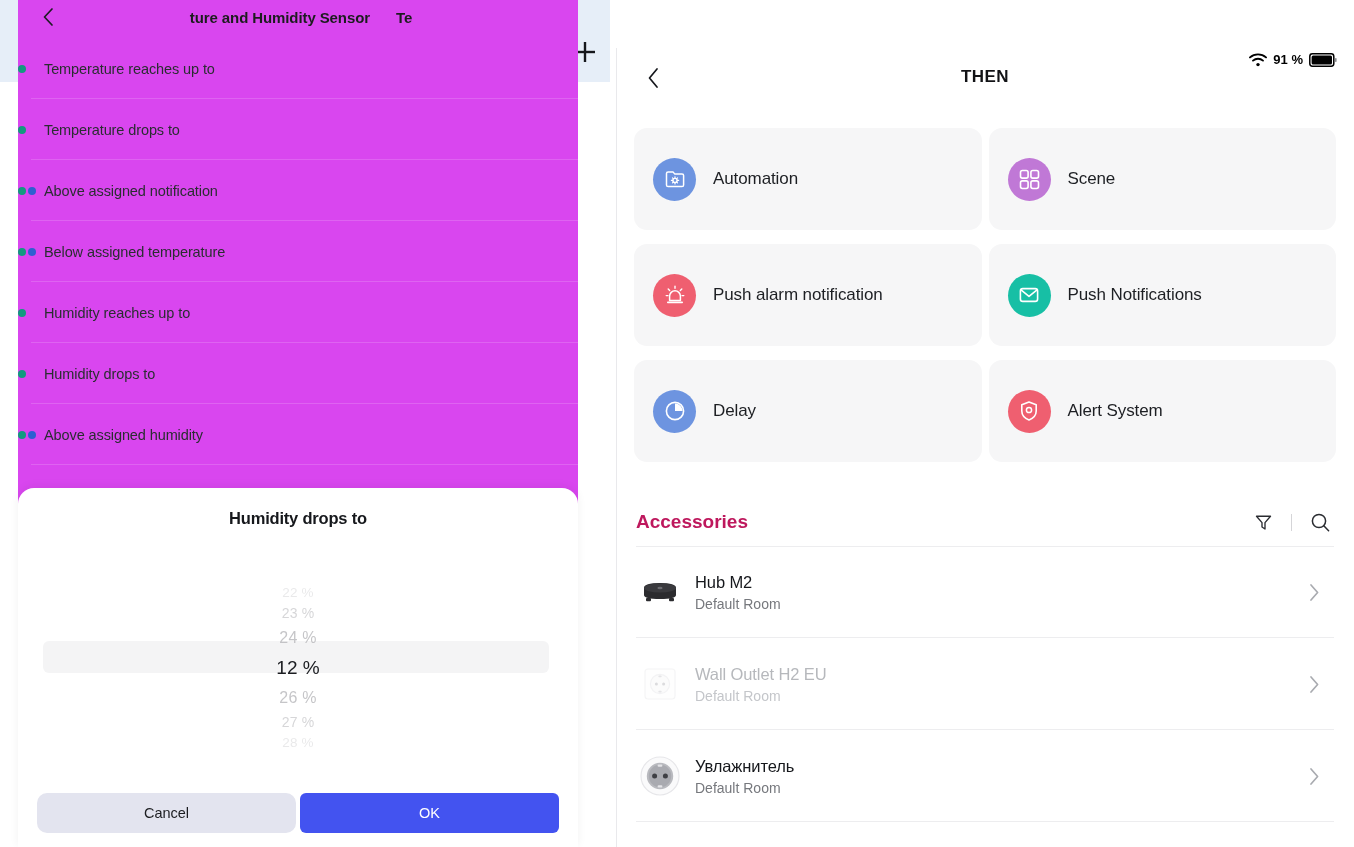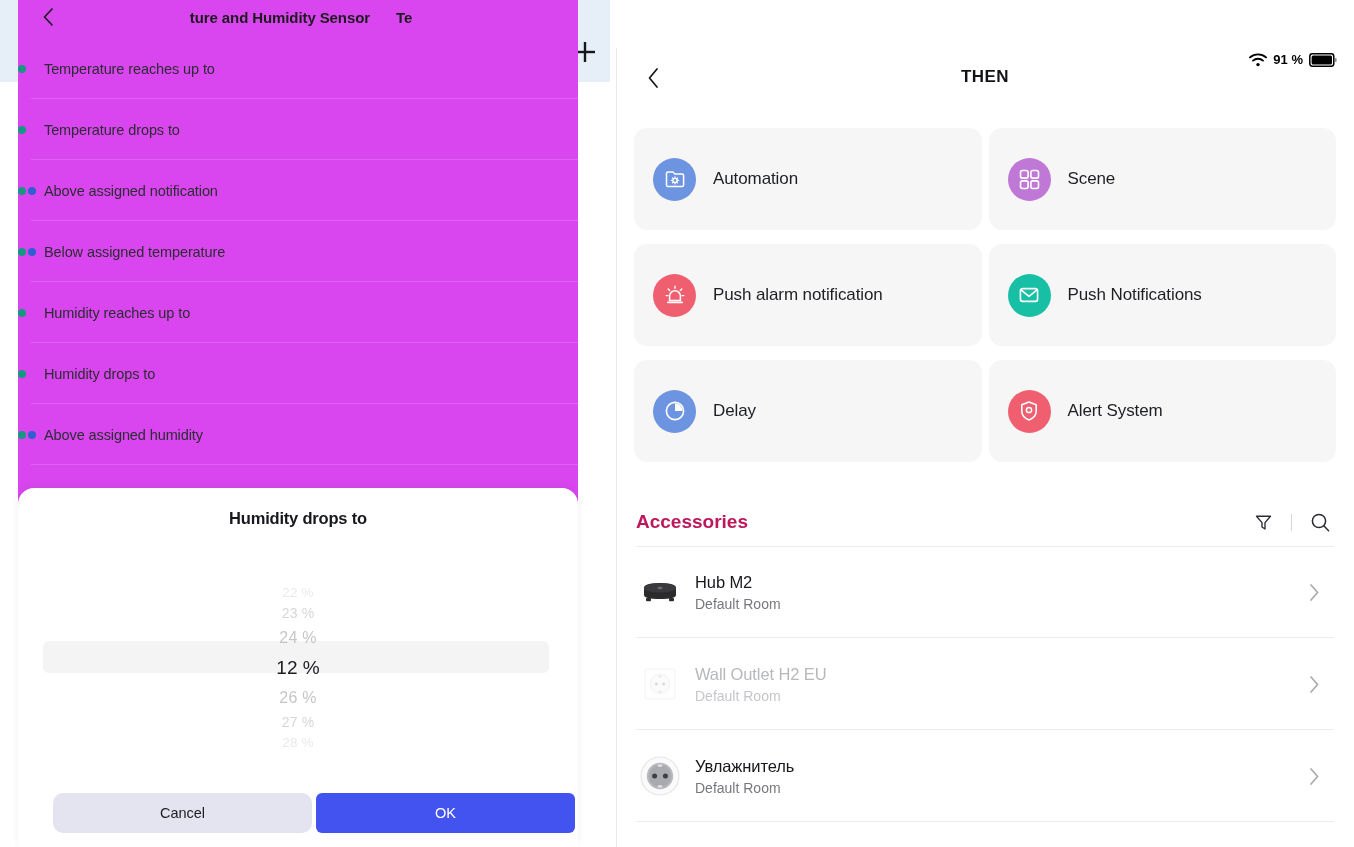--- a/index.html
+++ b/index.html
@@ -105,21 +105,21 @@
   }
   .wheel-item.w-far  { opacity: 0.30; font-size: 13.5px; height: 19px; line-height: 19px; }
   .wheel-item.w-mid  { opacity: 0.58; font-size: 14px; height: 22px; line-height: 22px;}
   .wheel-item.w-near { opacity: 0.82; font-size: 16px; height: 27px; line-height: 27px; }
   .wheel-item.w-sel {
     font-size: 19px; color: #1b1d21; opacity: 1;
     height: 33px; line-height: 33px; letter-spacing: 0px;
   }
 
   #picker-actions {
-    position: absolute; left: 16px; bottom: 0; width: 100%;
+    position: absolute; left: 0; bottom: 0; width: 100%;
     padding: 0 19px 14px 19px;
     display: flex; gap: 4px;
   }
   .pbtn {
     flex: 1; height: 40px; border: none; border-radius: 10px;
     font-family: "Liberation Sans", sans-serif;
     font-size: 14.5px; cursor: pointer;
   }
   #cancel-btn { background: #e3e4ef; color: #1c1d21; }
   #ok-btn { background: #4353f0; color: #ffffff; border-radius: 6px; }

